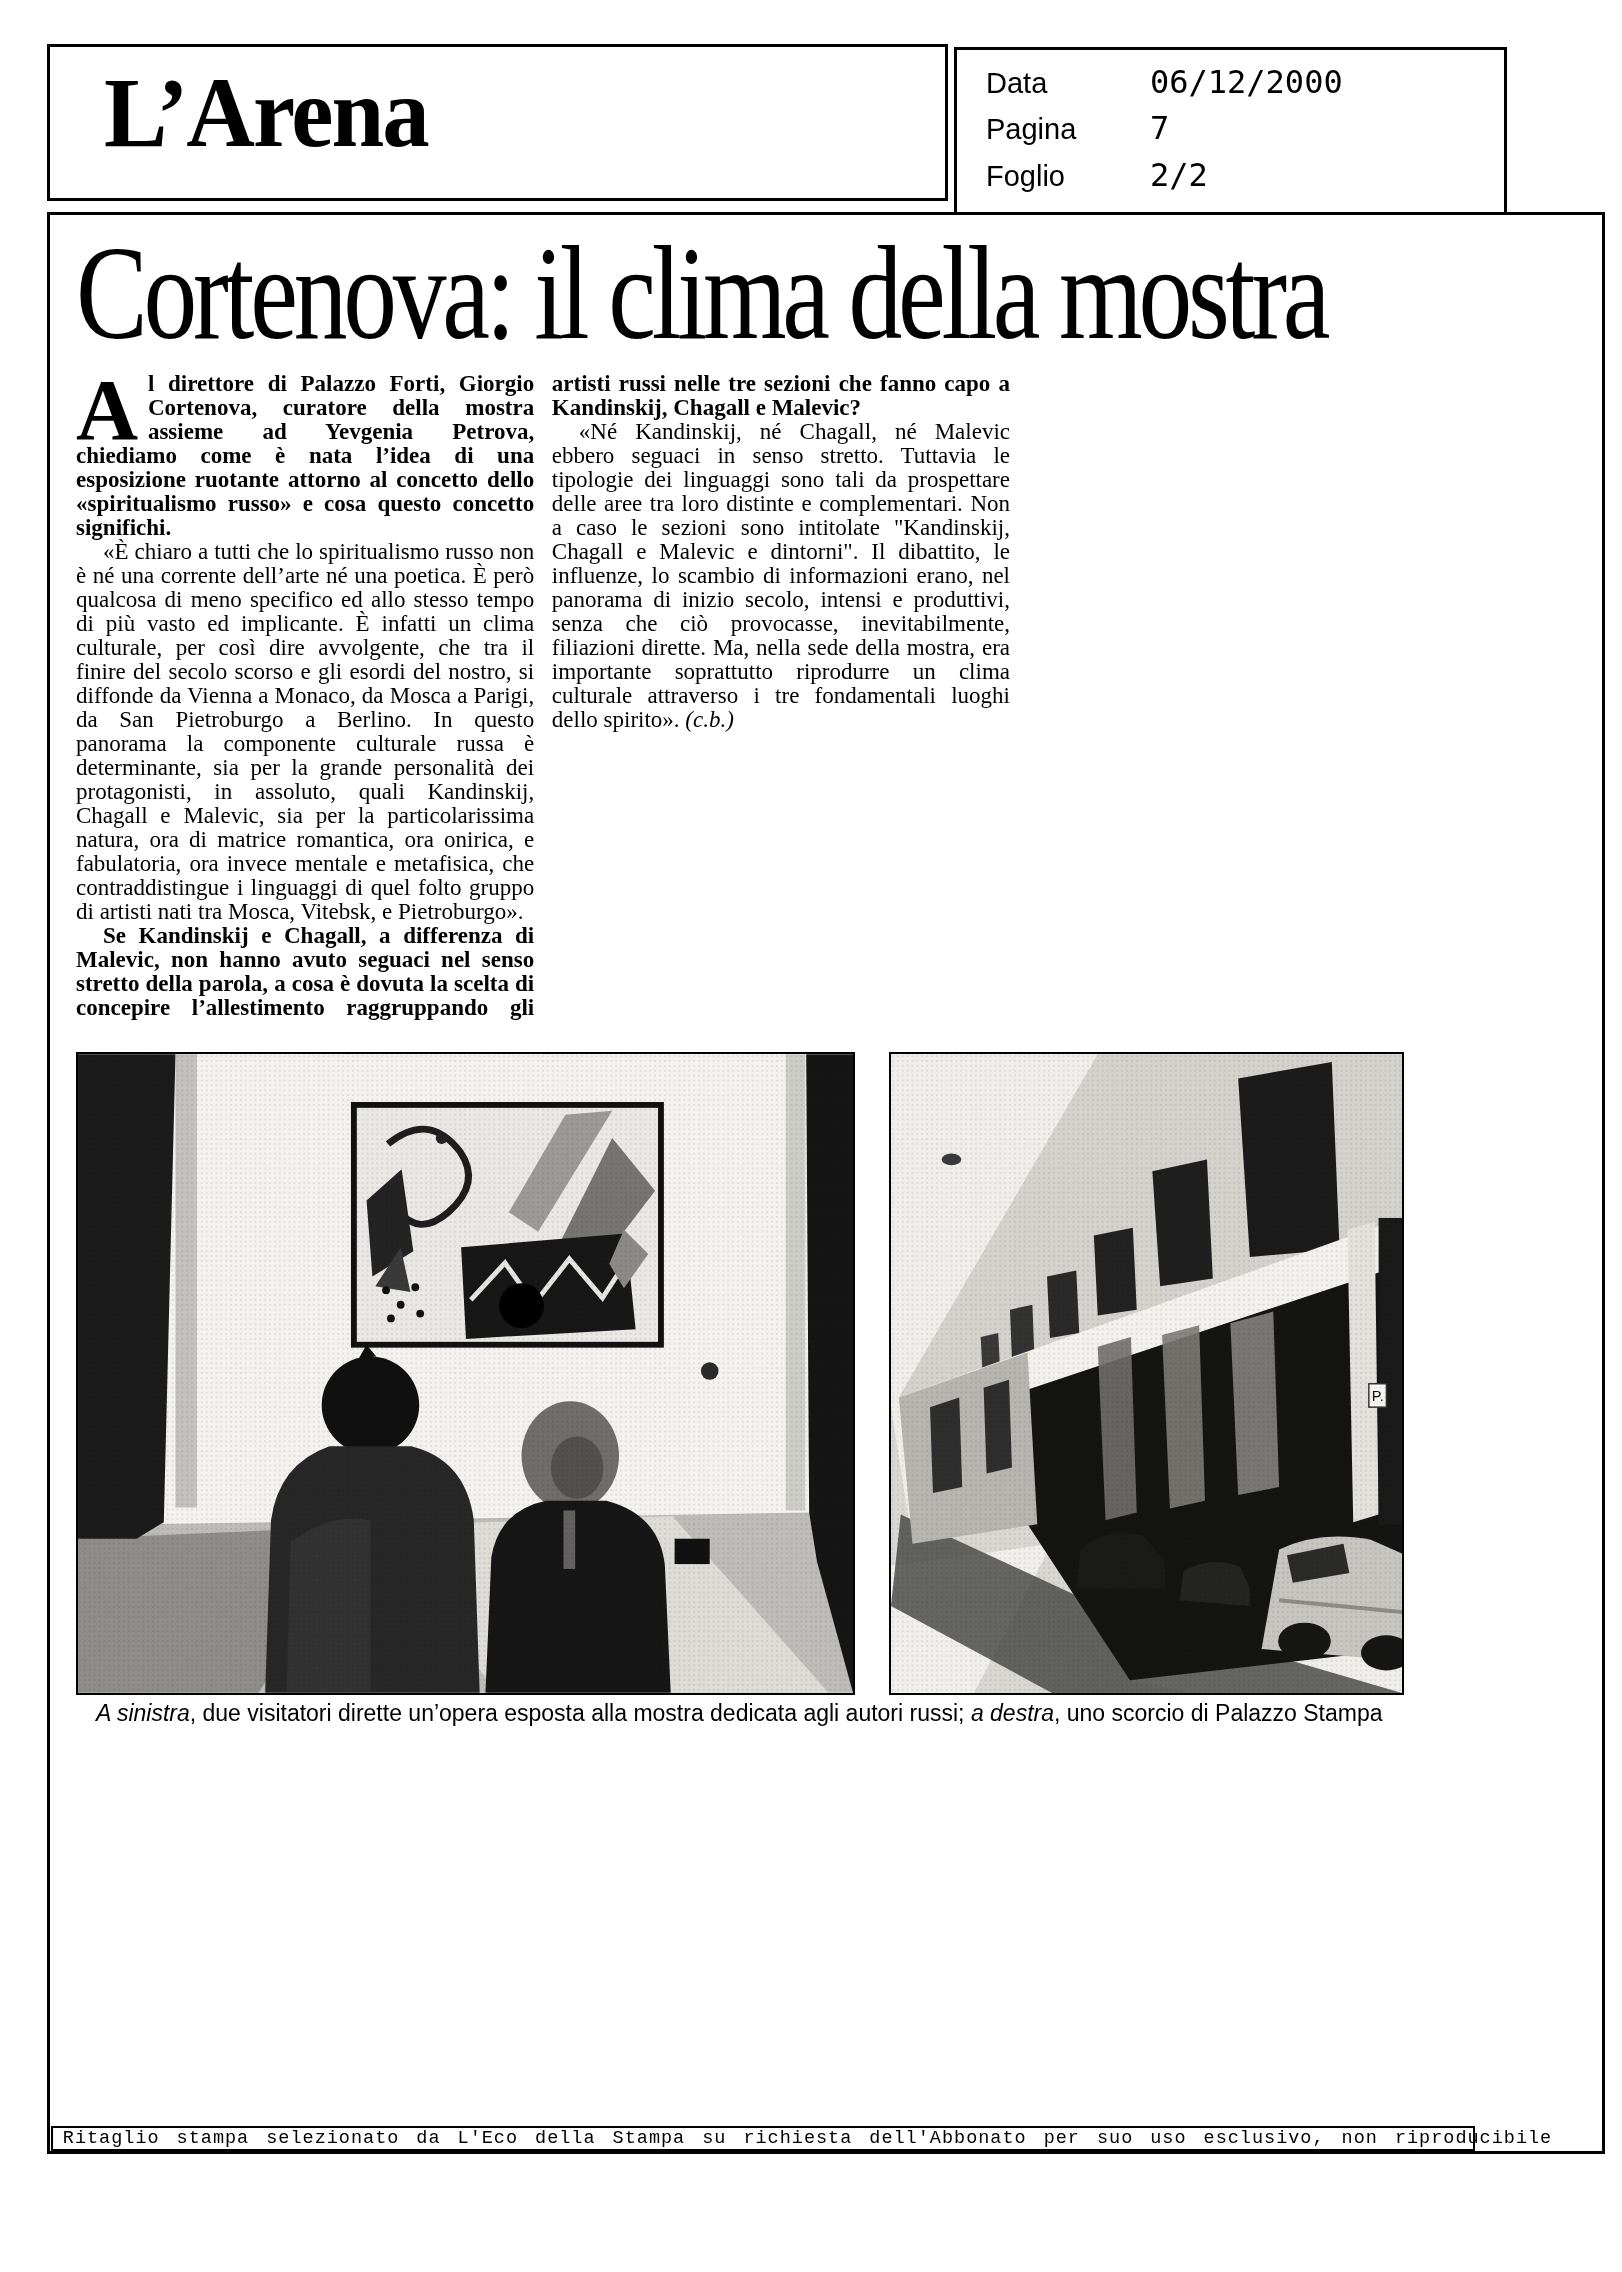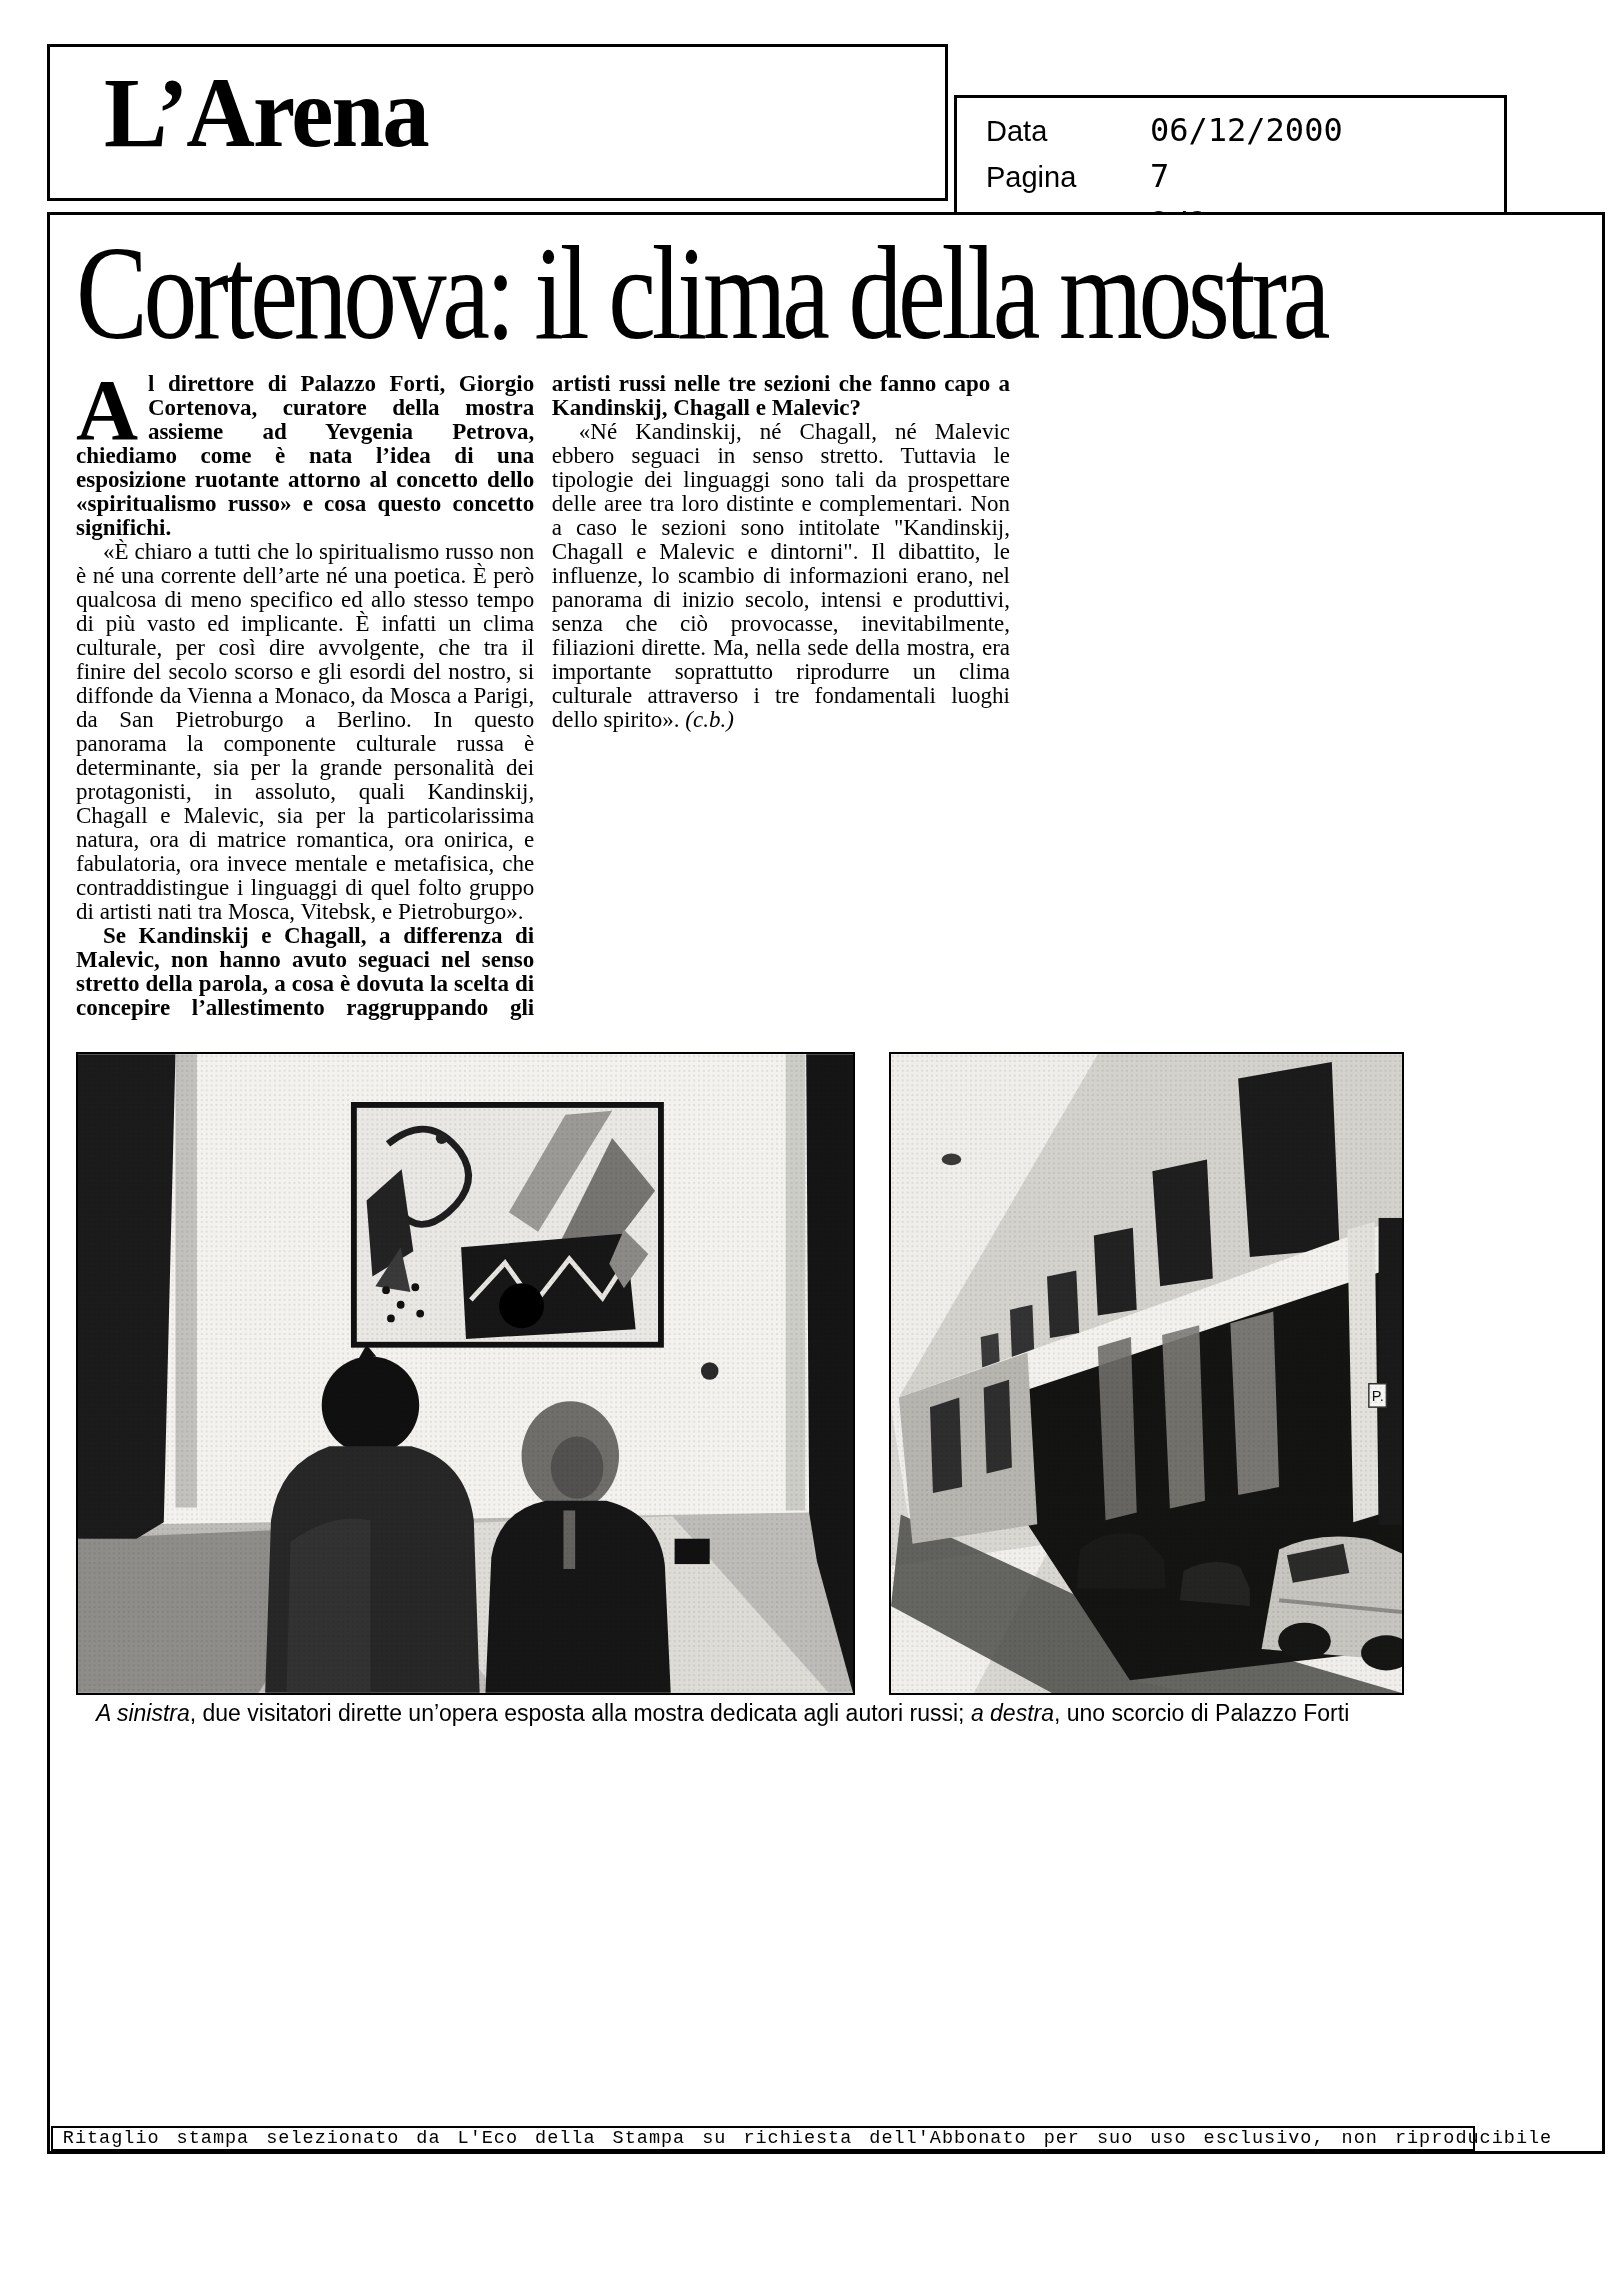--- a/index.html
+++ b/index.html
@@ -11,21 +11,21 @@
 
   
   .masthead-box{left:47px;top:44px;width:901px;height:157px;}
   .masthead{
     font-family:"Liberation Serif",serif;font-weight:bold;font-size:95px;
     letter-spacing:-2px;line-height:1;padding:15.6px 0 0 54px;
     transform:scaleY(1.04);transform-origin:left top;white-space:nowrap;
   }
 
   
-  .meta-box{left:954px;top:47px;width:553px;height:196px;padding:13.7px 0 0 29px;margin-top:48px;}
+  .meta-box{left:954px;top:47px;width:553px;height:196px;padding:13.7px 0 0 29px;}
   .meta-row{display:grid;grid-template-columns:164px auto;align-items:baseline;margin-bottom:8.8px;}
   .meta-label{font-family:"Liberation Sans",sans-serif;font-size:29px;line-height:37px;}
   .meta-value{font-family:"DejaVu Sans Mono",monospace;font-size:32px;line-height:37px;}
 
   
   .main-box{left:47px;top:212px;width:1558px;height:1942px;}
 
   .headline{
     position:absolute;left:26px;top:21.5px;width:1414px;height:117px;overflow:visible;
     font-family:"Liberation Serif",serif;font-size:125px;font-weight:400;
@@ -211,21 +211,21 @@
           <polygon points="406,514 464,502 470,532 412,542" fill="#2b2b2a"></polygon>
           <ellipse cx="424" cy="602" rx="27" ry="19" fill="#161615"></ellipse>
           <ellipse cx="508" cy="614" rx="26" ry="18" fill="#161615"></ellipse>
           <line x1="398" y1="560" x2="524" y2="572" stroke="#8d8c88" stroke-width="4"></line>
         </g>
         <rect x="0" y="0" width="524" height="655" fill="url(#ht2)"></rect>
       </svg>
     </div>
 
     <div class="caption">
-      <span class="cap-it">A sinistra</span><span>, due visitatori dirette un’opera esposta alla mostra dedicata agli autori russi; </span><span class="cap-it">a destra</span><span>, uno scorcio di Palazzo Forti</span>
+      <span class="cap-it">A sinistra</span><span>, due visitatori dirette un’opera esposta alla mostra dedicata agli autori russi; </span><span class="cap-it">a destra</span><span>, uno scorcio di Palazzo Stampa</span>
     </div>
 
   </div>
 
   <div class="footer-box box">
     <span class="footer-text">Ritaglio stampa selezionato da L'Eco della Stampa su richiesta dell'Abbonato per suo uso esclusivo, non riproducibile</span>
   </div>
 
 </div>
 

